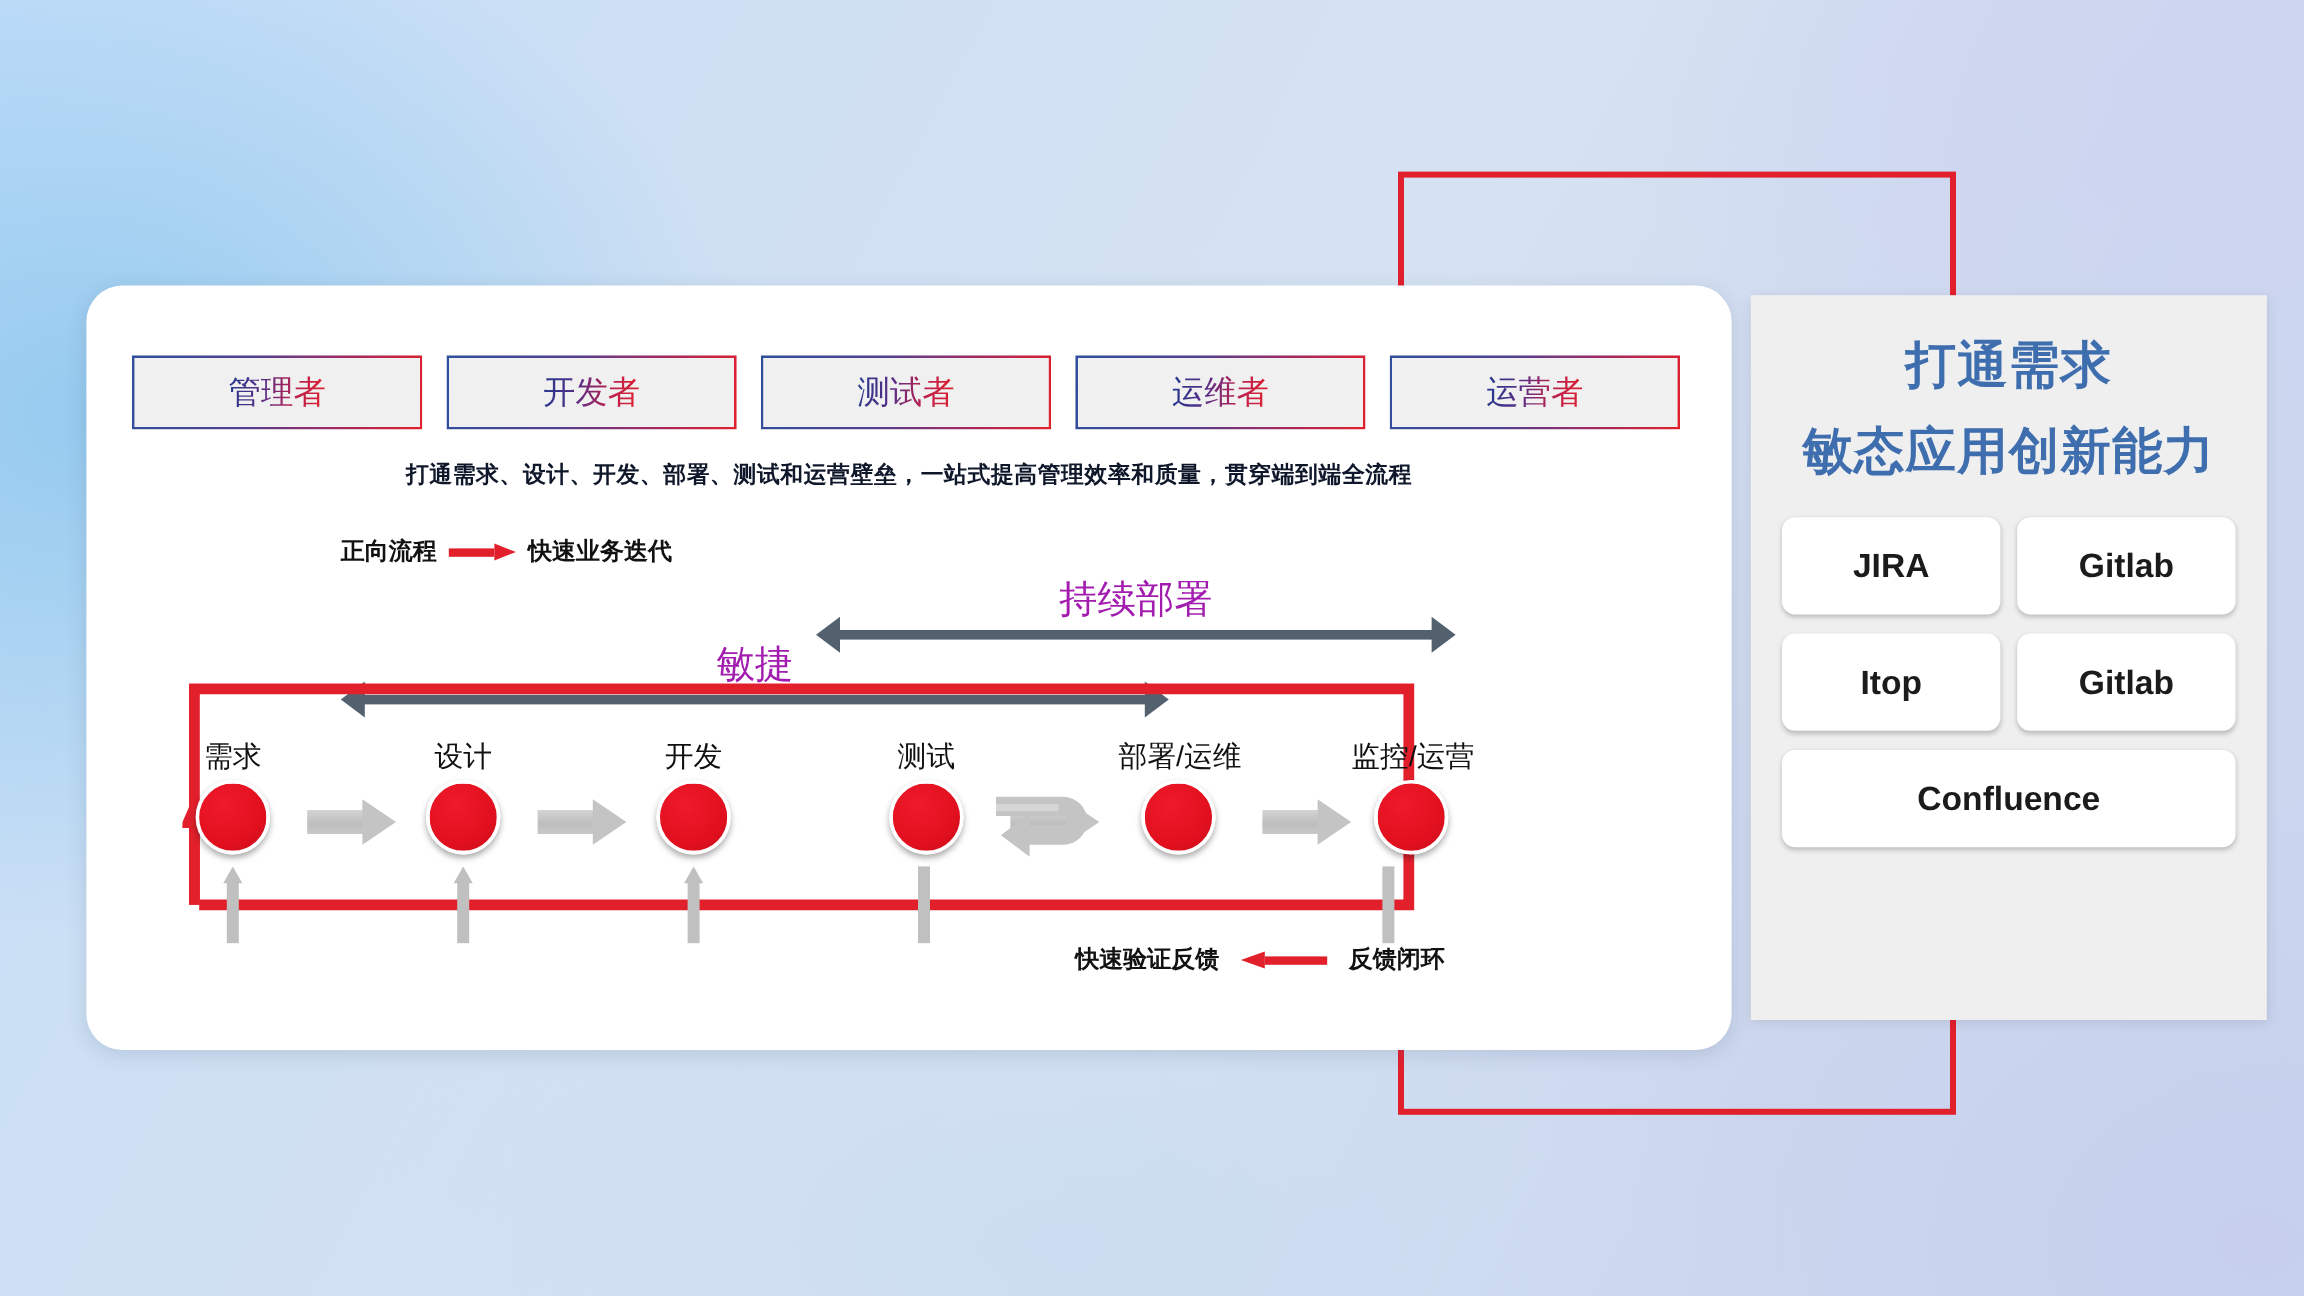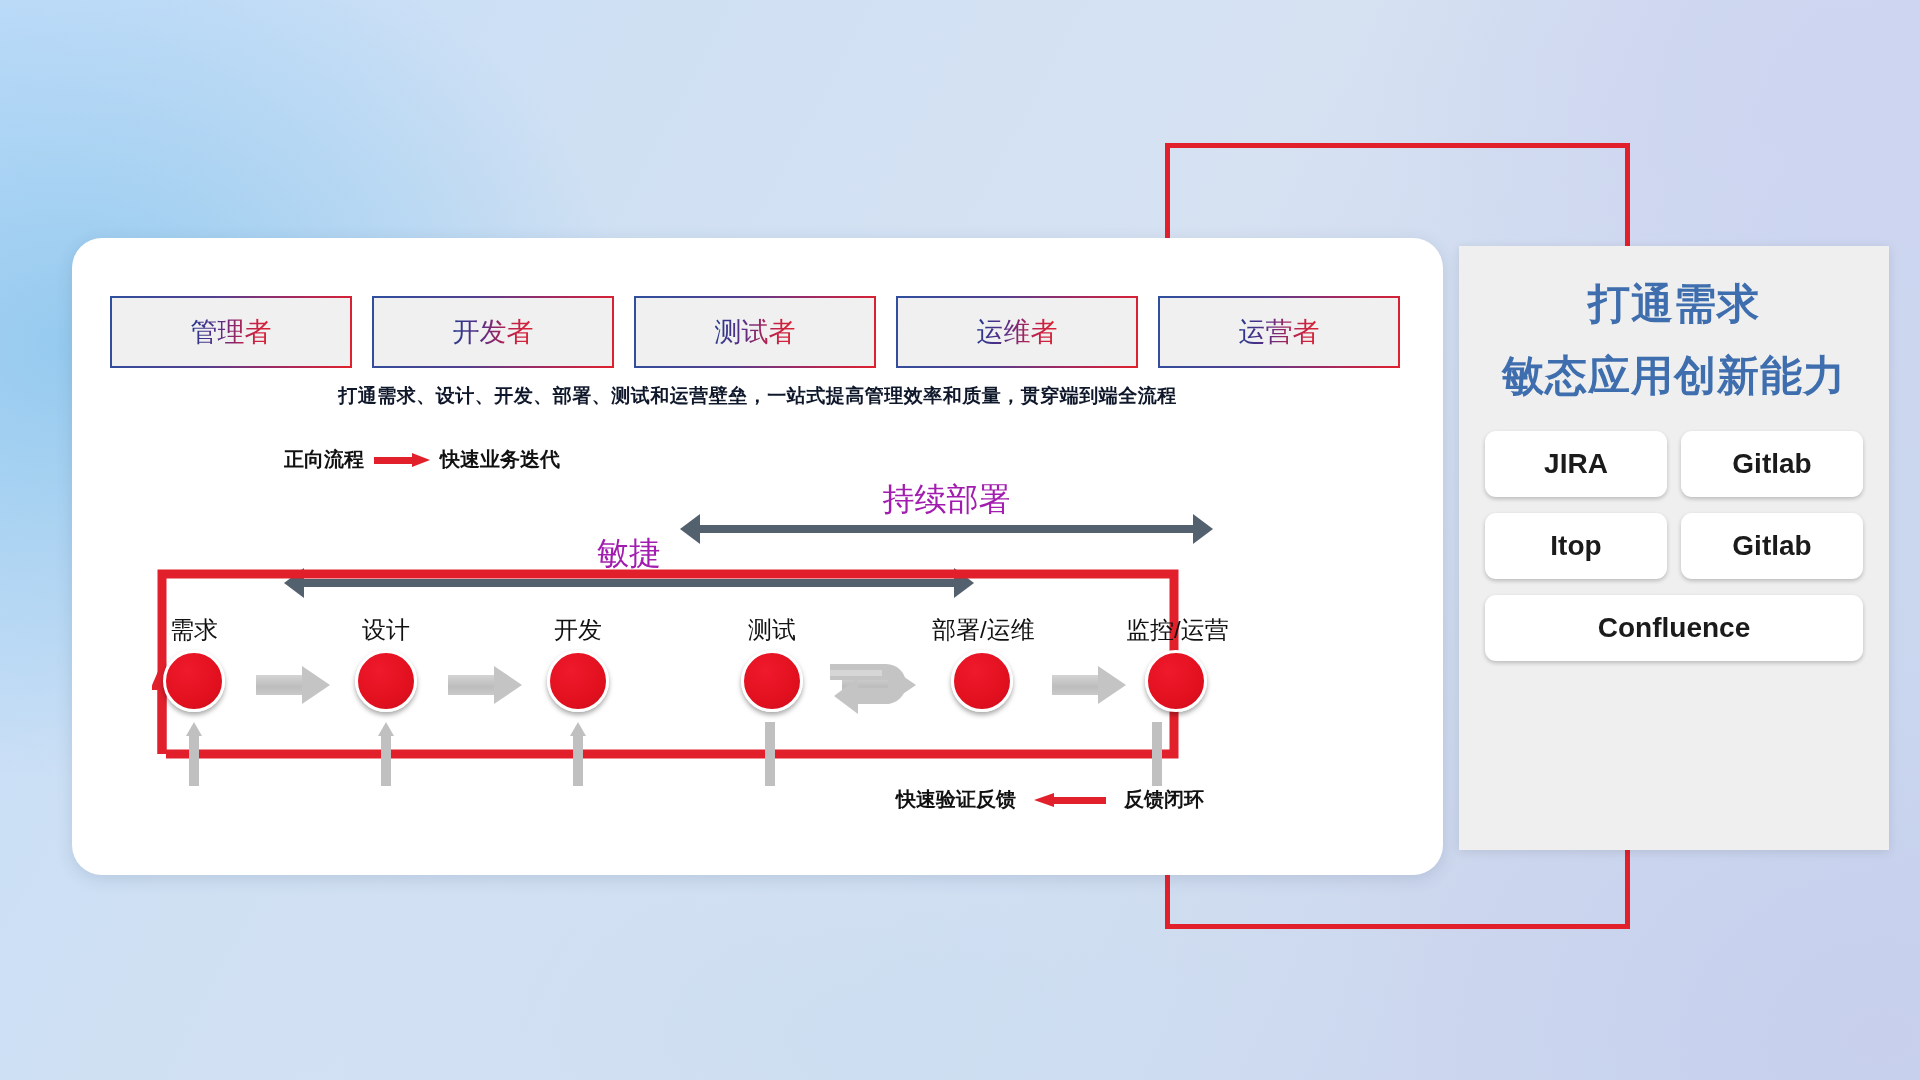--- a/index.html
+++ b/index.html
@@ -59,21 +59,21 @@
   .tool-grid {
     margin-top: 26px;
     display: flex;
     flex-wrap: wrap;
     gap: 16px 14px;
   }
   .tool-chip {
     background: #ffffff;
     border-radius: 11px;
     box-shadow: 0 2px 4px rgba(0,0,0,0.22);
-    height: 66px;
+    height: 81px;
     display: flex;
     align-items: center;
     justify-content: center;
     font-size: 28px;
     font-weight: bold;
     color: #1b1b1b;
   }
   .tool-chip.half { width: calc(50% - 7px); }
   .tool-chip.full { width: 100%; }
 
@@ -94,21 +94,21 @@
   #role-row {
     position: absolute;
     left: 38px;
     top: 58px;
     width: 1290px;
     display: flex;
     gap: 20px;
   }
   .role-box {
     flex: 1;
-    height: 72px;
+    height: 62px;
     background: #f0f0f0;
     position: relative;
     display: flex;
     align-items: center;
     justify-content: center;
   }
   .role-box::before {
     content: "";
     position: absolute;
     inset: 0;

